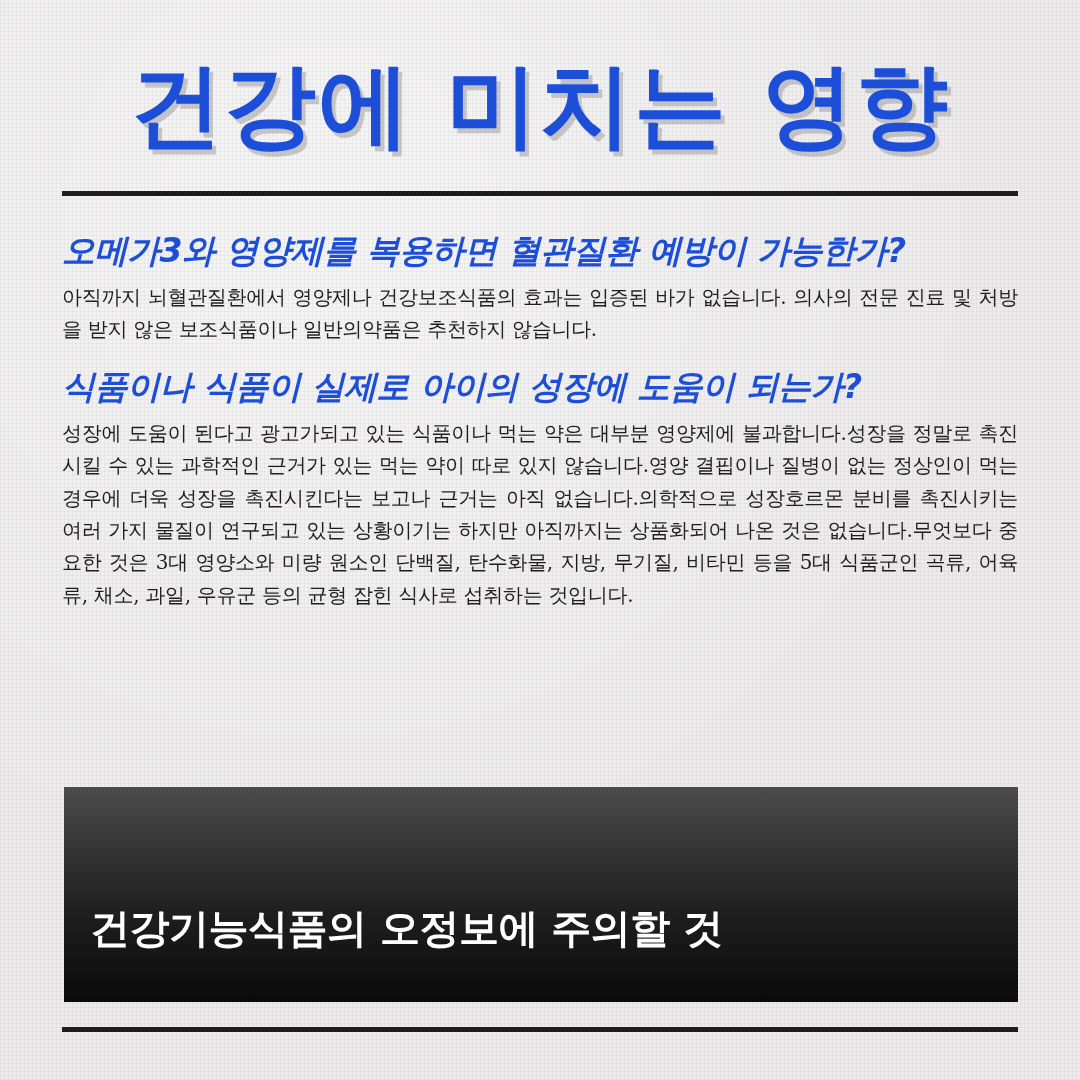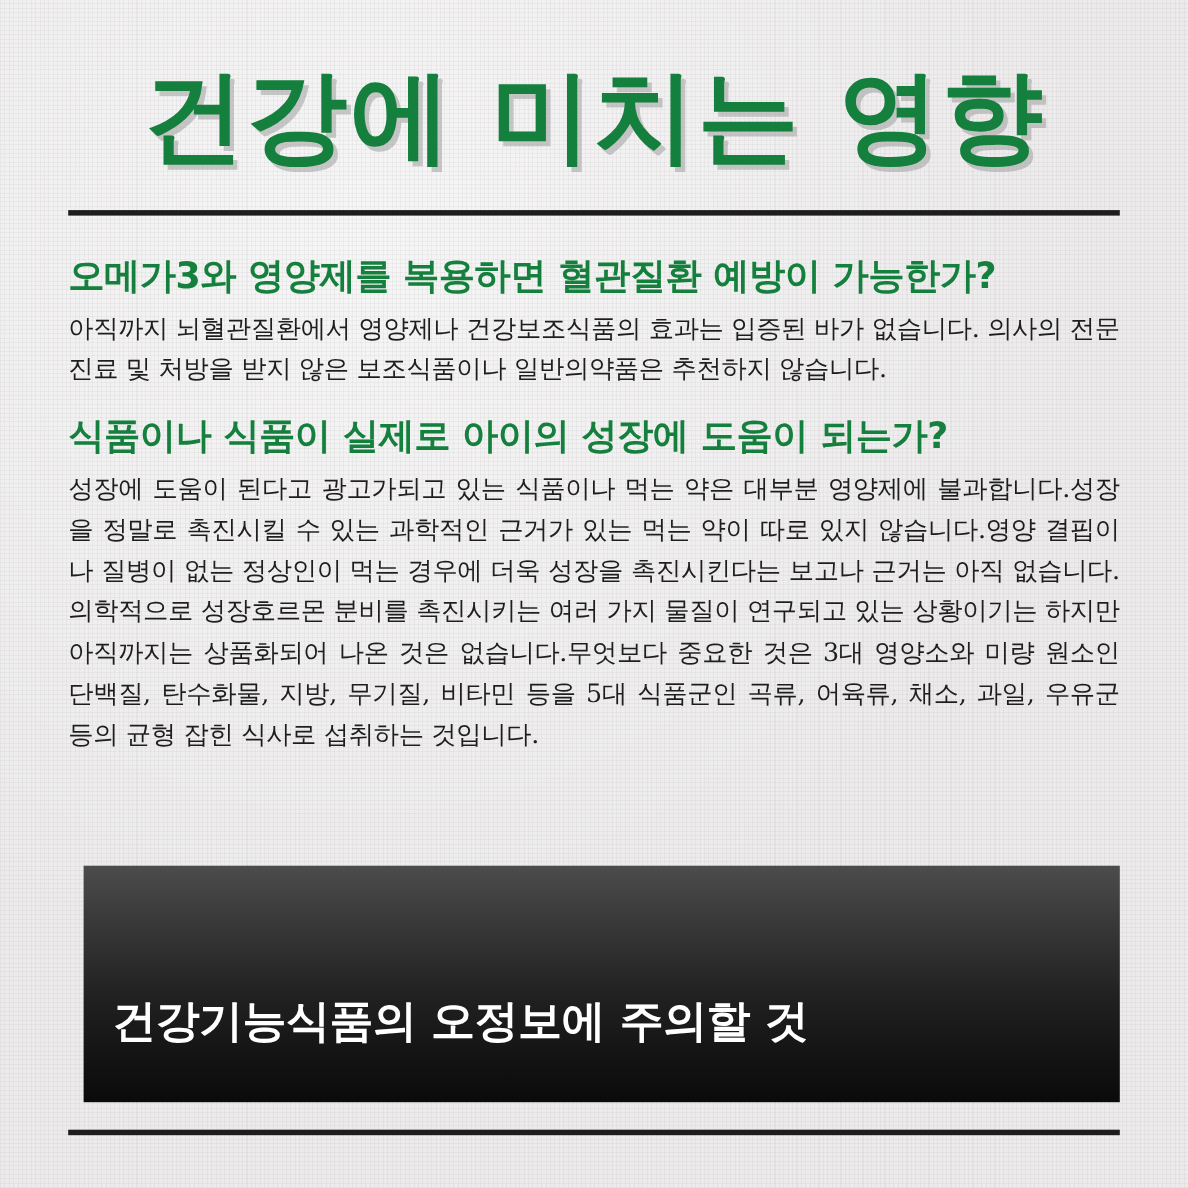--- a/index.html
+++ b/index.html
@@ -40,21 +40,21 @@
 
   
   .title-block {
     margin-top: 58px;
   }
   .main-title {
     font-family: "DejaVu Sans", sans-serif;
     font-weight: bold;
     font-size: 92px;
     letter-spacing: 2px;
-    color: #15803d;
+    color: #1d4ed8;
     text-align: center;
     line-height: 1.05;
     white-space: nowrap;
     text-shadow: 4px 5px 0 rgba(160,160,160,0.55);
   }
 
   .rule {
     height: 5px;
     background: #1d1d1d;
     margin-top: 36px;
@@ -65,38 +65,39 @@
     margin-top: 34px;
     flex: 0 0 auto;
   }
   .qa-block {
     margin-bottom: 20px;
   }
   .qa-question {
     font-family: "DejaVu Sans", sans-serif;
     font-weight: bold;
     font-size: 33px;
-    color: #15803d;
+    color: #1d4ed8;
     line-height: 1.25;
     margin-bottom: 10px;
     letter-spacing: -0.5px;
+    font-style: italic;
   }
   .qa-answer {
     font-family: "DejaVu Serif", serif;
-    font-size: 23px;
+    font-size: 20px;
     color: #1e1e1e;
     line-height: 1.62;
     text-align: justify;
     letter-spacing: -0.3px;
   }
 
   
   .banner {
     position: absolute;
-    left: 76px;
+    left: 64px;
     right: 62px;
     bottom: 78px;
     height: 215px;
     background: linear-gradient(180deg, #4c4c4c 0%, #3a3a3a 22%, #1f1f1f 58%, #0a0a0a 100%);
     display: flex;
     align-items: flex-end;
     box-sizing: border-box;
     padding: 0 0 46px 26px;
   }
   .banner-text {

